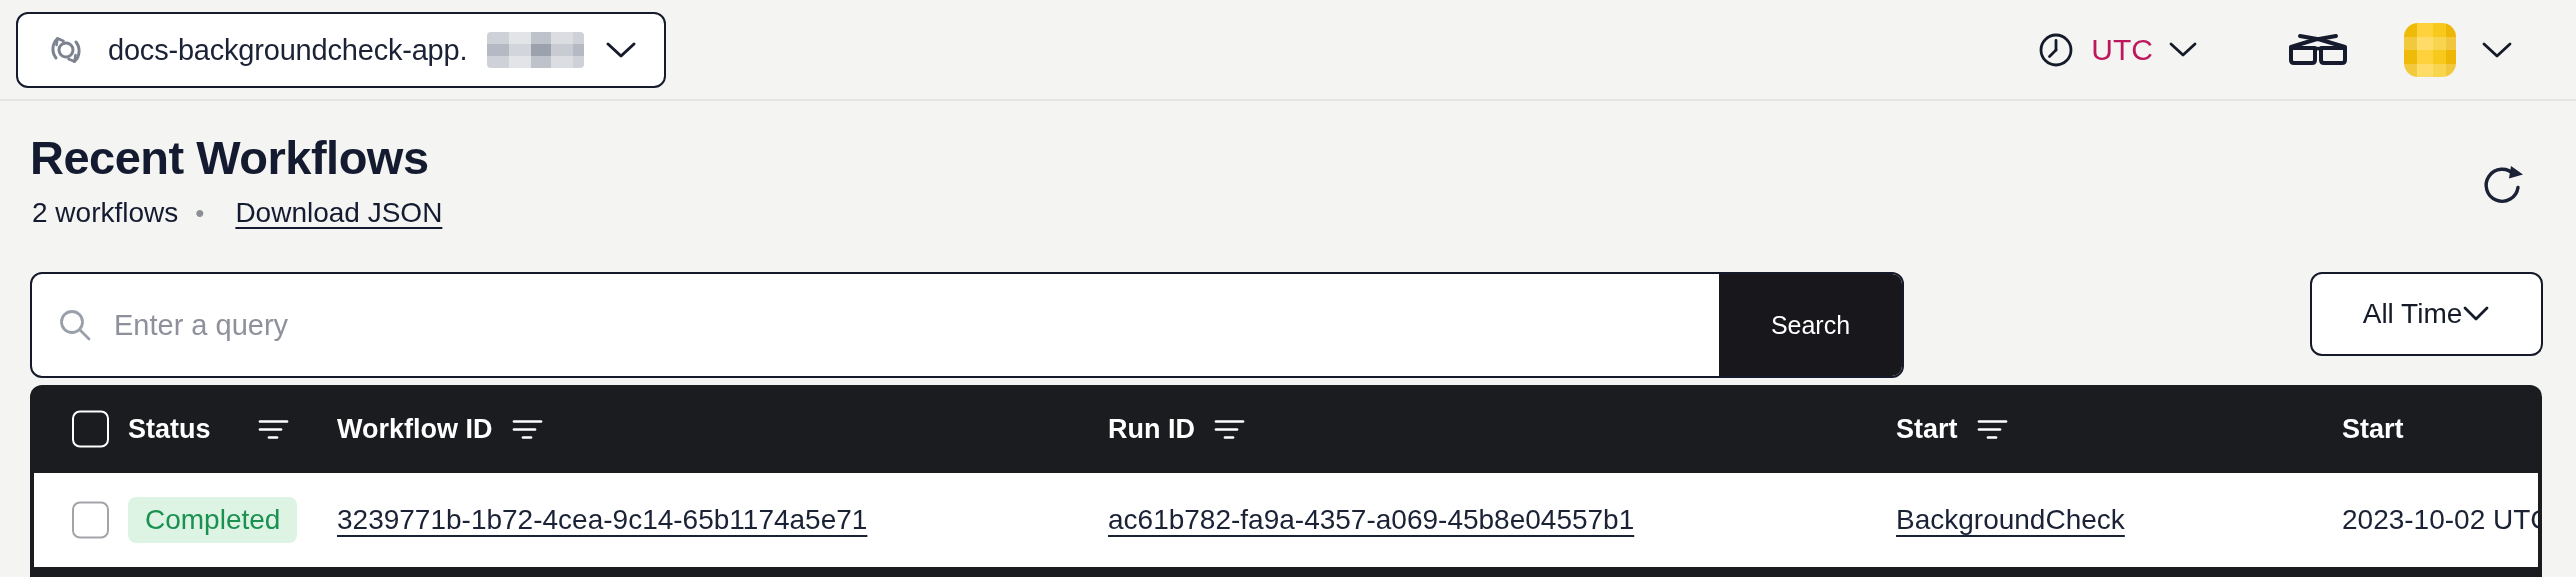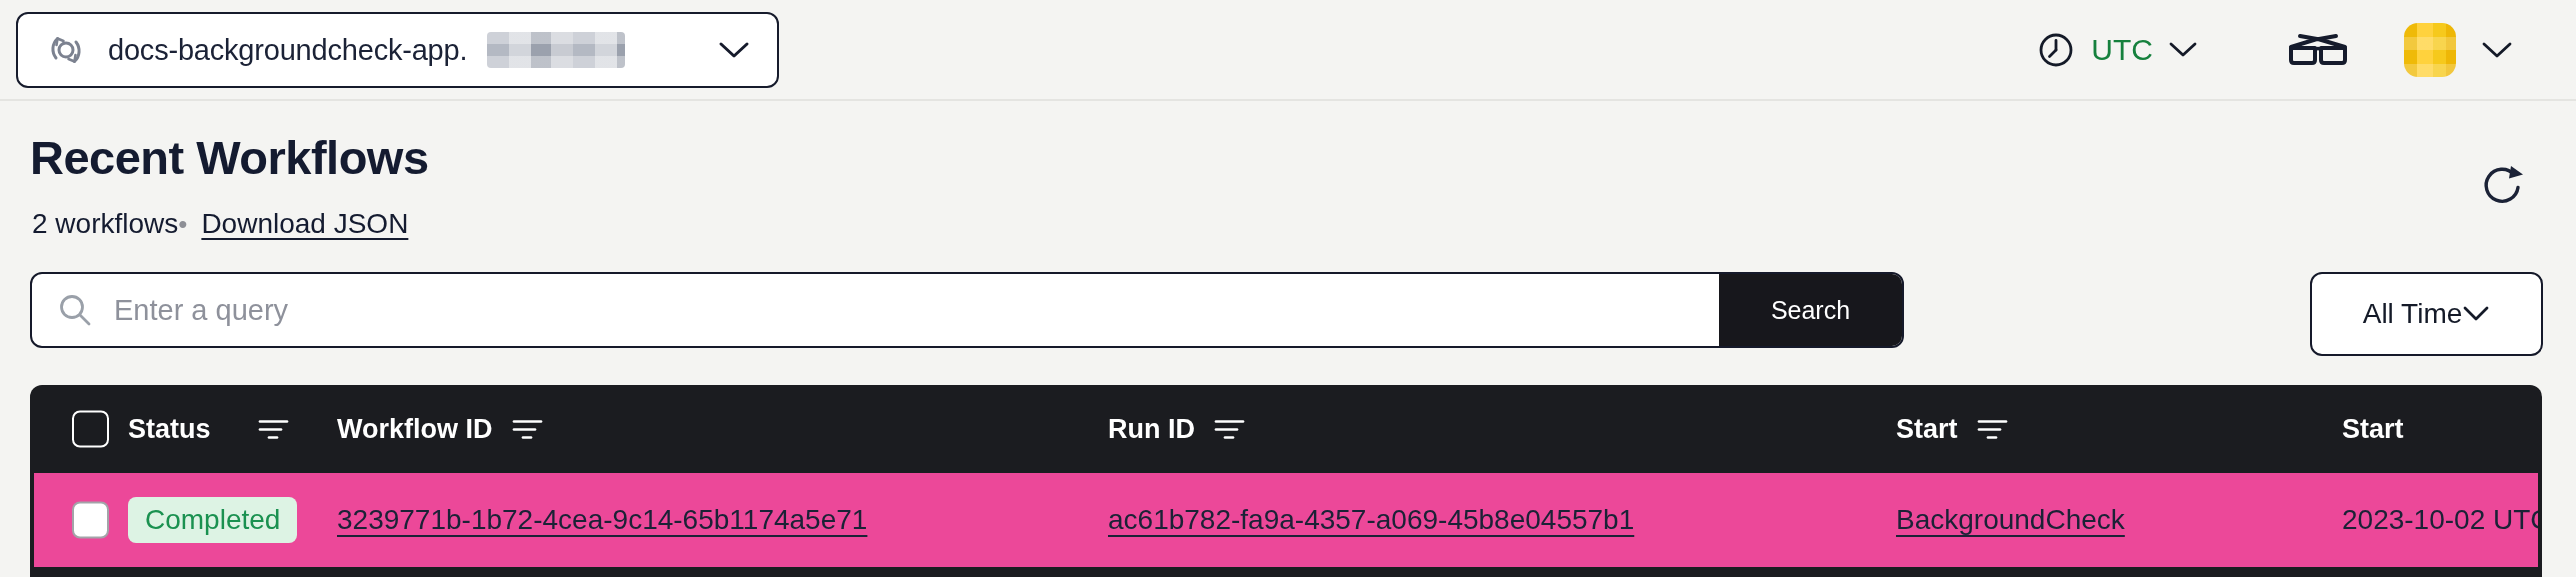--- a/index.html
+++ b/index.html
@@ -9,65 +9,65 @@
     background:#f4f4f2;
     font-family:"Liberation Sans","DejaVu Sans",sans-serif;
     color:#1b2236;
   }
   
   .topbar {
     position:absolute; top:0; left:0; right:0; height:101px;
     background:#f4f4f2; border-bottom:2px solid #e4e4e1;
   }
   .ns-select {
-    position:absolute; left:16px; top:12px; width:763px; height:76px;
+    position:absolute; left:16px; top:12px; width:650px; height:76px;
     background:#ffffff; border:2.5px solid #161b2c; border-radius:12px;
     display:flex; align-items:center; gap:20px; padding:0 26px; cursor:pointer;
   }
   .ns-label { font-size:29px; font-weight:500; color:#1b2236; white-space:nowrap; letter-spacing:-0.2px; }
   .redacted-ns {
     width:138px; height:36px; border-radius:4px;
     background-image:
       repeating-linear-gradient(0deg, rgba(255,255,255,.35) 0 12px, rgba(0,0,0,0) 12px 24px),
       repeating-linear-gradient(90deg, #b4b9c3 0 22px, #d2d5db 22px 44px, #9ba1ad 44px 64px, #c8cbd2 64px 86px);
   }
   .ns-chevron { margin-left:auto; }
   .topbar-right {
     position:absolute; right:62px; top:0; height:100px;
     display:flex; align-items:center;
   }
   .tz-group { display:flex; align-items:center; gap:15px; cursor:pointer; }
-  .tz-label { font-size:30px; color:#15803d; }
+  .tz-label { font-size:30px; color:#be185d; }
   .gap-a { width:88px; } .gap-b { width:54px; } .gap-c { width:24px; }
   .avatar {
     width:52px; height:54px; border-radius:14px; cursor:pointer;
     background-image:
       repeating-linear-gradient(0deg, rgba(255,255,255,.22) 0 13px, rgba(0,0,0,0) 13px 27px),
       repeating-linear-gradient(90deg, #efba08 0 13px, #ffd23d 13px 29px, #f6c91c 29px 42px, #eeb707 42px 52px);
   }
   .icon-btn { cursor:pointer; display:inline-flex; align-items:center; }
   
   .page-title {
     position:absolute; left:30px; top:130px;
     font-size:47px; font-weight:600; color:#141b30; letter-spacing:-0.5px;
   }
   .subrow {
-    position:absolute; left:32px; top:203px; height:42px;
-    display:flex; align-items:center; font-size:28px;
+    position:absolute; left:32px; top:192px; height:42px;
+    display:flex; align-items:center; gap:17px; font-size:28px;
   }
   .count-label { color:#141b30; }
   .dot-sep { color:#8d8f96; font-size:26px; }
   .download-link {
     color:#141b30; font-weight:500; text-decoration:underline;
     text-decoration-thickness:2px; text-underline-offset:5px; cursor:pointer;margin-left:14px;
   }
   .refresh-btn { position:absolute; right:52px; top:163px; cursor:pointer; }
   
   .search-group {
-    position:absolute; left:30px; top:272px; width:1874px; height:76px;
+    position:absolute; left:30px; top:272px; width:1874px; height:106px;
     background:#ffffff; border:2.5px solid #15192a; border-radius:12px;
     display:flex; align-items:stretch; overflow:hidden;
   }
   .search-icon-wrap { display:flex; align-items:center; padding-left:24px; }
   .query-input {
     flex:1; border:none; outline:none; background:transparent;
     font-family:inherit; font-size:29px; color:#1b2236; padding:0 20px;
   }
   .query-input::placeholder { color:#8e919b; }
   .search-btn {
@@ -90,21 +90,21 @@
         display:flex; align-items:center; gap:19px;
         font-size:27px; font-weight:600; white-space:nowrap; }
   .th-status { left:94px;gap:47px; } .th-wfid { left:303px; } .th-runid { left:1074px; }
   .th-type { left:1862px; } .th-start { left:2308px;text-align:center; }
   .checkbox {
     position:absolute; left:38px; top:50%; transform:translateY(-50%);
     width:37px; height:37px; border-radius:8px; background:transparent; cursor:pointer;
   }
   .checkbox.head-cb { border:2.5px solid #ffffff; }
   .checkbox.row-cb  { border:2.5px solid #a3a4a9; background:#ffffff; }
-  .tr { position:relative; height:94px; background:#ec4899; }
+  .tr { position:relative; height:94px; background:#ffffff; }
   .badge-completed {
     position:absolute; left:94px; top:50%; transform:translateY(-50%);
     background:#ddf3e4; color:#1a9150; font-size:28px; font-weight:500;
     padding:7px 17px; border-radius:8px; white-space:nowrap;
   }
   .cell-link {
     position:absolute; top:50%; transform:translateY(-50%);
     font-size:28px; color:#1b2236; text-decoration:underline;
     text-decoration-thickness:2px; text-underline-offset:6px;
     white-space:nowrap; cursor:pointer;

